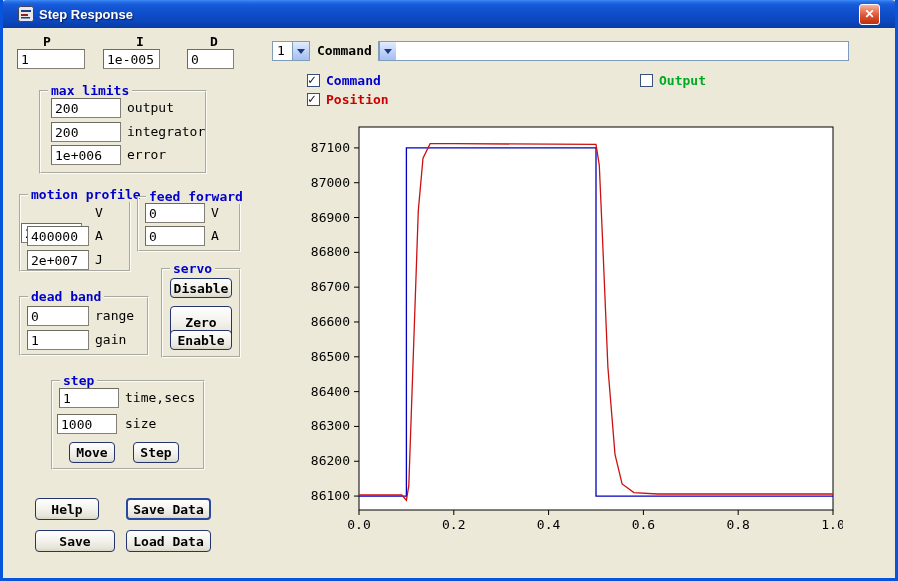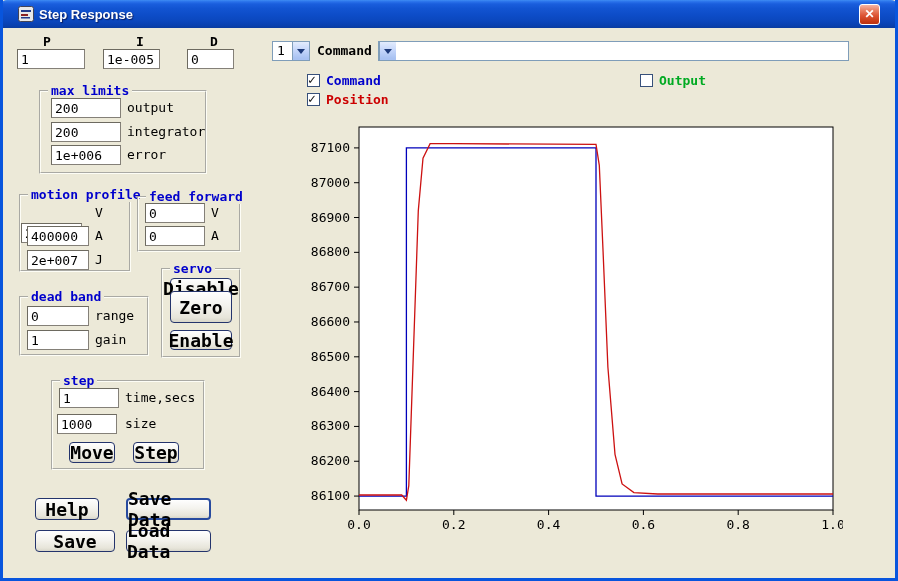--- a/index.html
+++ b/index.html
@@ -48,21 +48,21 @@
   .group-title {
     position: absolute; top: -9px; left: 7px;
     background: #ece9d8; padding: 0 3px;
     font-size: 13px; font-weight: bold; line-height: 15px; white-space: nowrap;
   }
 
   .btn {
     position: absolute;
     border: 1px solid #24346c; border-radius: 4px;
     background: linear-gradient(180deg,#fefefe 0%,#f4f3ee 45%,#e7e5da 85%,#d8d6c9 100%);
-    font-family: "DejaVu Sans Mono", monospace; font-size: 18px; font-weight: 600; color:#000;
+    font-family: "DejaVu Sans Mono", monospace; font-size: 13px; font-weight: 600; color:#000;
     display: flex; align-items: center; justify-content: center;
     cursor: pointer;
   }
   .btn.default { border: 2px solid #274a9e; }
 
   .checkbox {
     position: absolute; width: 13px; height: 13px;
     background: #fff; border: 1px solid #37507a;
   }
   .checkbox.checked::after {
@@ -168,21 +168,21 @@
     <span class="group-title" style="color: rgb(0, 0, 204);">feed forward</span>
     <input class="field" style="left: 6px; top: 5px; width: 60px;" value="0">
     <span class="flabel" style="left:72px; top:5px;">V</span>
     <input class="field" style="left: 6px; top: 28px; width: 60px;" value="0">
     <span class="flabel" style="left:72px; top:28px;">A</span>
   </div>
 
   <div class="group" style="left:158px; top:268px; width:80px; height:90px;">
     <span class="group-title" style="color: rgb(0, 0, 204);">servo</span>
     <div class="btn" style="left:7px; top:8px; width:62px; height:20px;">Disable</div>
-    <div class="btn" style="left:7px; top:21px; width:62px; height:32px;">Zero</div>
+    <div class="btn" style="left:7px; top:36px; width:62px; height:32px;">Zero</div>
     <div class="btn" style="left:7px; top:60px; width:62px; height:20px;">Enable</div>
   </div>
 
   <div class="group" style="left:16px; top:296px; width:130px; height:60px;">
     <span class="group-title" style="color: rgb(0, 0, 204);">dead band</span>
     <input class="field" style="left: 6px; top: 8px; width: 62px;" value="0">
     <span class="flabel" style="left:74px; top:8px;">range</span>
     <input class="field" style="left: 6px; top: 32px; width: 62px;" value="1">
     <span class="flabel" style="left:74px; top:32px;">gain</span>
   </div>

